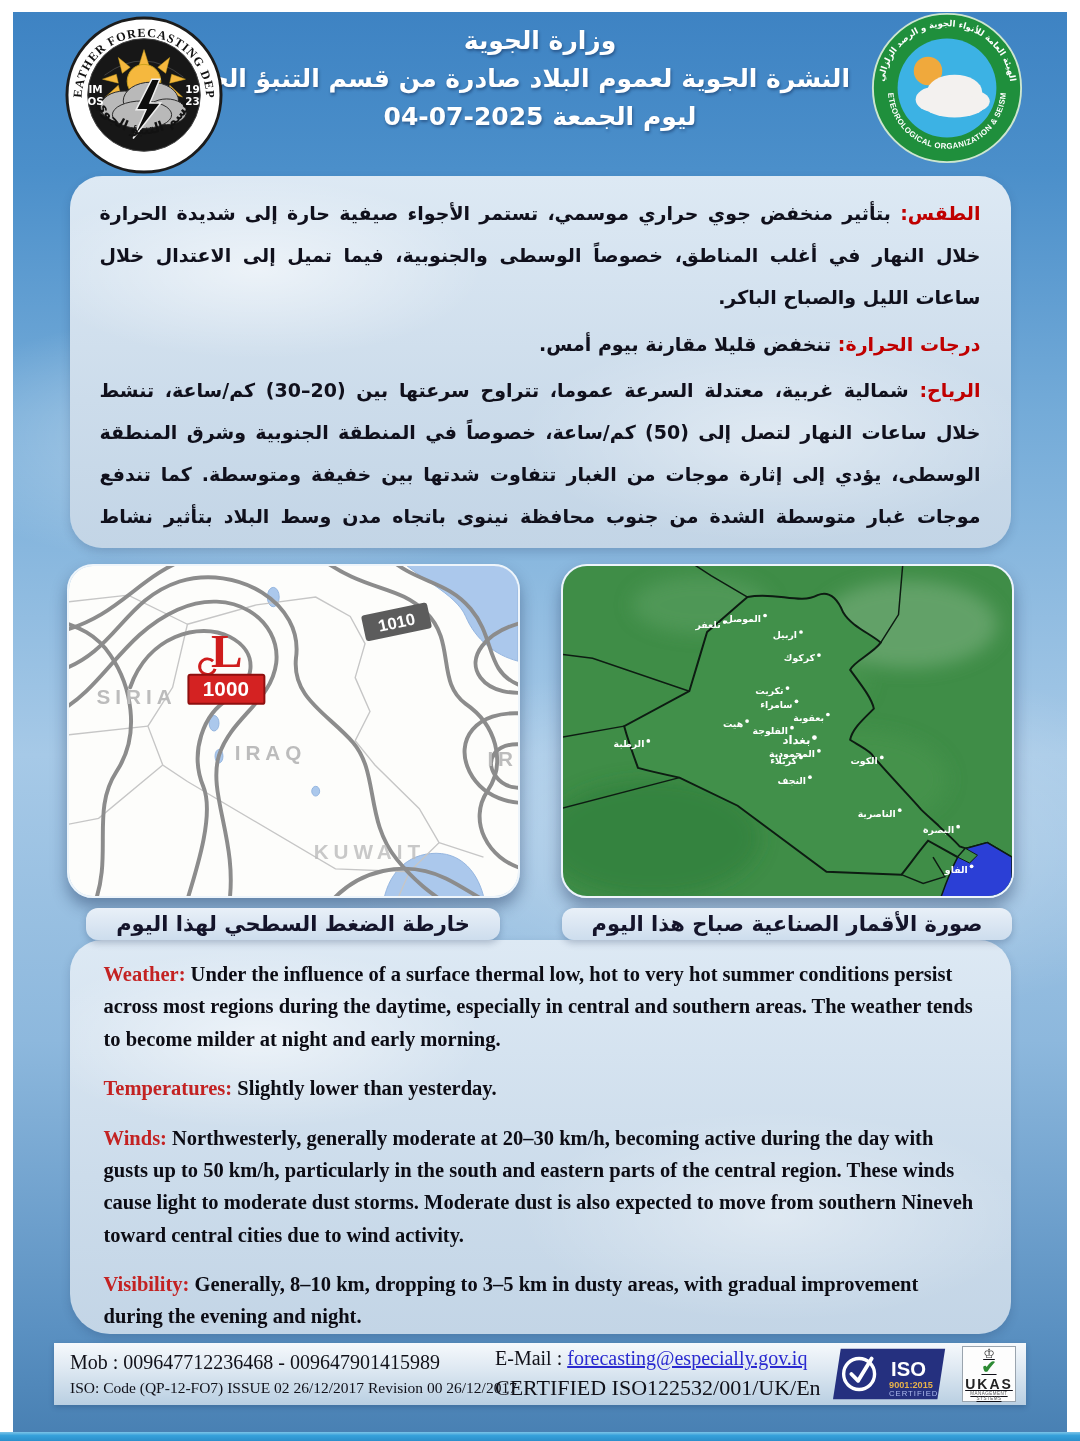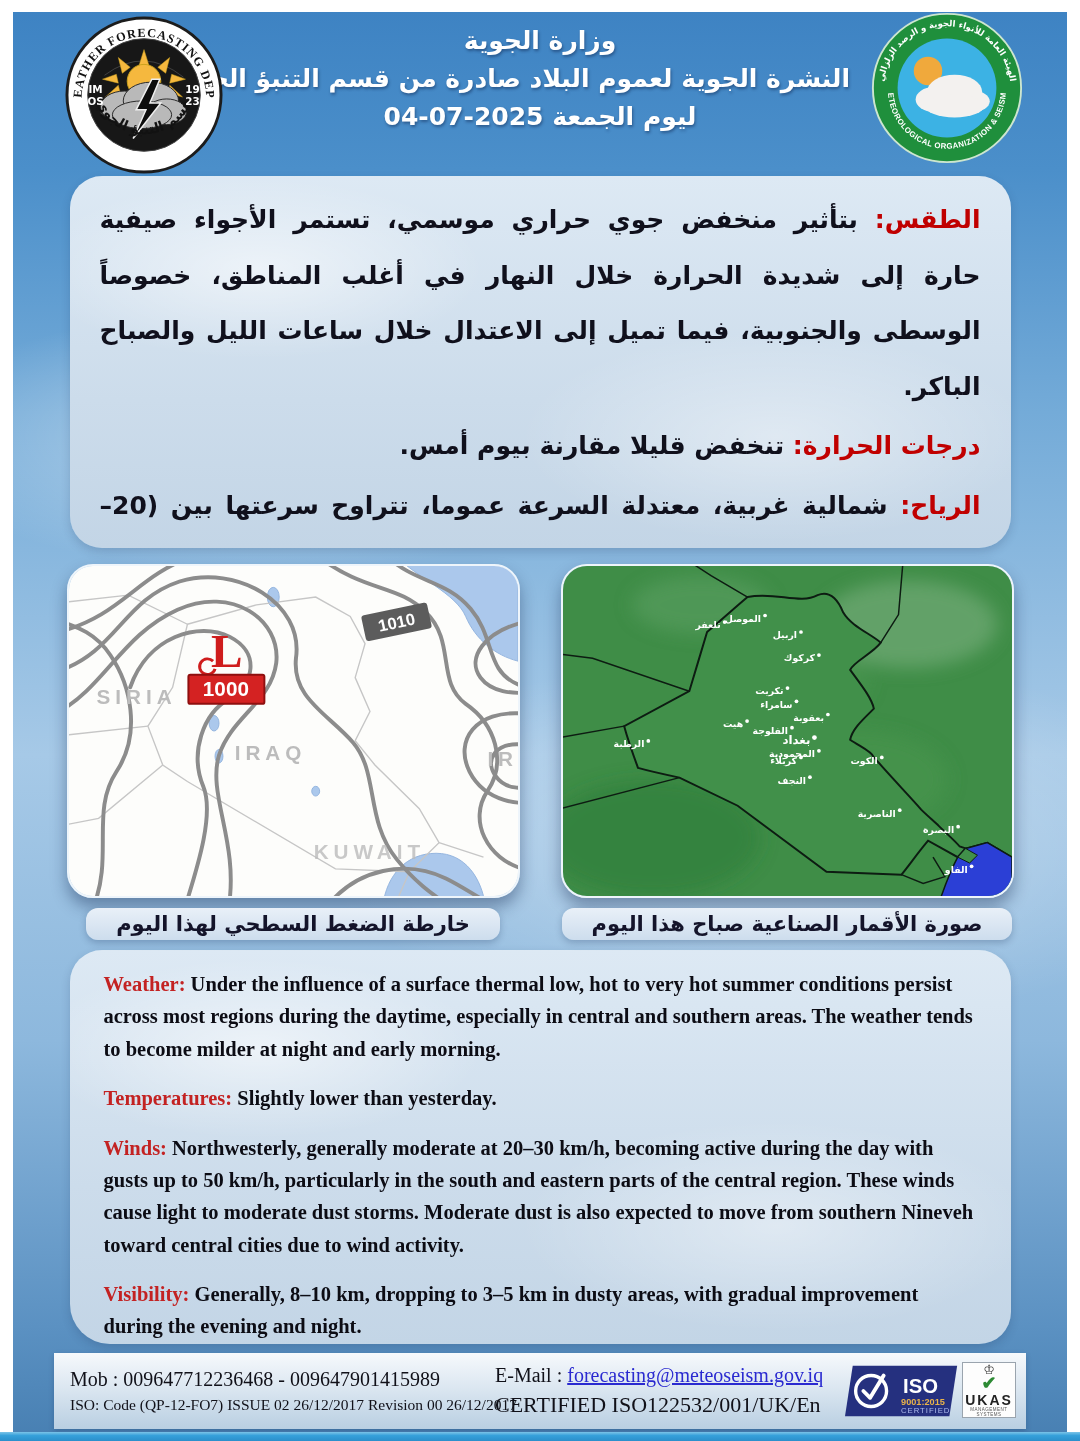--- a/index.html
+++ b/index.html
@@ -30,25 +30,25 @@
   
   .panel { width:941px; margin:0 auto; border-radius:32px;
     background:
       radial-gradient(ellipse 300px 120px at 20% 25%, rgba(255,255,255,.55), rgba(255,255,255,0) 75%),
       radial-gradient(ellipse 340px 140px at 75% 70%, rgba(255,255,255,.4), rgba(255,255,255,0) 75%),
       linear-gradient(180deg,#dde9f4 0%, #ccdceb 60%, #c3d5e6 100%);
     box-shadow:0 4px 10px rgba(20,40,80,.18);
     overflow:hidden; }
 
   .arabic-panel { height:372px; padding:16px 30px 8px 30px; direction:rtl; }
-  .ar-para { font-size:25px; font-weight:bold; color:#10101c;
+  .ar-para { font-size:19px; font-weight:bold; color:#10101c;
              line-height:2.22; text-align:justify; margin-bottom:4px; }
   .ar-para .lbl { color:#c00000; }
 
-  .english-panel { height:394px; margin-top:10px; padding:18px 34px 10px 34px;
+  .english-panel { height:394px; padding:18px 34px 10px 34px;
                    border-bottom-left-radius:40px; }
   .en-para { font-family:"Liberation Serif", serif; font-size:20.5px; font-weight:bold;
              color:#0c0c14; line-height:1.58; text-align:left; margin-bottom:17px; }
   .en-para .lbl { color:#c32222; }
 
   
   .maps-row { width:947px; margin:16px auto 0 auto; display:flex; gap:41px; }
   .map-col { width:453px; }
   .map-frame { width:453px; height:334px; border-radius:26px; overflow:hidden;
     border:2px solid #eef5fb;
@@ -64,32 +64,32 @@
 
   
   .region-label { font:bold 21px "Liberation Sans", sans-serif; fill:#bcbcbc; letter-spacing:5px; }
   .city-label { font:bold 9.5px "DejaVu Sans", sans-serif; fill:#ffffff; }
   .city-label.major { font-size:12px; }
   .iso-num { font:bold 17px "Liberation Sans", sans-serif; fill:#ffffff; }
   .low-letter { font:bold 48px "Liberation Serif", serif; fill:#cf1d1d; }
   .low-value { font:bold 21px "Liberation Sans", sans-serif; fill:#ffffff; }
 
   
-  .footer { width:972px; margin:9px auto 0 auto; height:76px;
+  .footer { width:972px; margin:9px auto 0 auto; height:62px;
     background:linear-gradient(180deg,#f6f9fc 0%, #dce7f1 45%, #b9cfe2 100%);
     box-shadow:0 2px 5px rgba(20,40,80,.25);
     display:flex; align-items:center; padding:4px 10px 4px 16px;
     font-family:"Liberation Serif", serif; color:#101018; }
   .f-col1 { width:425px; }
   .f-col2 { flex:1; }
   .f-mob, .f-email-line { font-size:20px; white-space:nowrap; }
   .f-iso-line, .f-cert { font-size:15.5px; margin-top:5px; white-space:nowrap; }
   .f-cert { font-size:22px; }
   .email-link { color:#2a2ad0; text-decoration:underline; }
-  .f-logos { display:flex; gap:0; }
+  .f-logos { display:flex; align-items:center; gap:12px;text-decoration:underline; }
   .ukas-box { width:54px; height:56px; background:#fdfdfd; border:1px solid #9aa4ae;
     display:flex; flex-direction:column; align-items:center; justify-content:center;
     font-family:"Liberation Sans", sans-serif; line-height:1; padding-top:2px; }
   .ukas-crown { font-size:13px; color:#333; }
   .ukas-check { font-size:18px; color:#2d8a34; font-weight:bold; margin-top:-2px; }
   .ukas-name { font-size:14px; letter-spacing:2px; color:#222; margin-top:1px; font-weight:bold; }
   .ukas-sub { font-size:4.5px; color:#555; margin-top:1px; letter-spacing:.5px; text-align:center; }
   .ukas-bar { width:80%; height:2px; background:#c03a3a; margin-top:2px; }
 
   .bottom-strip { position:absolute; left:0; right:0; bottom:0; height:9px;
@@ -353,21 +353,21 @@
       </p>
     </section>
 
     <div class="footer">
       <div class="f-col1">
         <div class="f-mob">Mob : 009647712236468 - 009647901415989</div>
         <div class="f-iso-line">ISO: Code (QP-12-FO7)   ISSUE 02   26/12/2017 Revision   00   26/12/2017</div>
       </div>
       <div class="f-col2">
         <div class="f-email-line">
-          <span>E-Mail : </span><a href="#" class="email-link">forecasting@meteoseism.gov.iq</a>
+          <span>E-Mail : </span><a href="#" class="email-link">forecasting@especially.gov.iq</a>
         </div>
         <div class="f-cert">CERTIFIED ISO122532/001/UK/En</div>
       </div>
       <div class="f-logos">
         <svg width="118" height="58" viewBox="0 0 120 60">
           <polygon points="8,4 116,4 108,56 0,56" fill="#25307f"></polygon>
           <circle cx="27" cy="30" r="16" fill="none" stroke="#ffffff" stroke-width="3.5"></circle>
           <polyline points="19,30 26,37 40,14" fill="none" stroke="#ffffff" stroke-width="4" stroke-linecap="round" stroke-linejoin="round"></polyline>
           <text x="60" y="32" font-family="Liberation Sans, sans-serif" font-size="21" font-weight="bold" fill="#ffffff">ISO</text>
           <text x="58" y="44" font-family="Liberation Sans, sans-serif" font-size="9.5" font-weight="bold" fill="#e8b24a">9001:2015</text>

